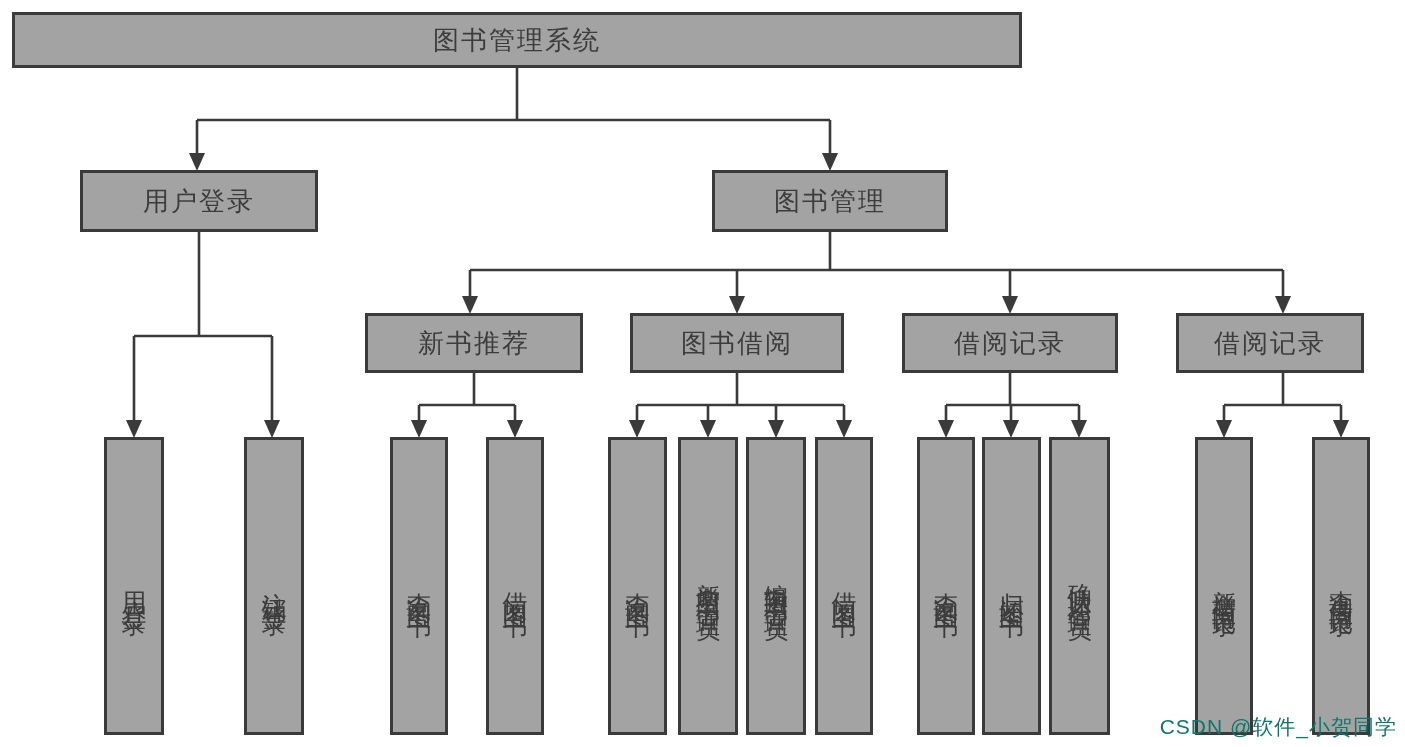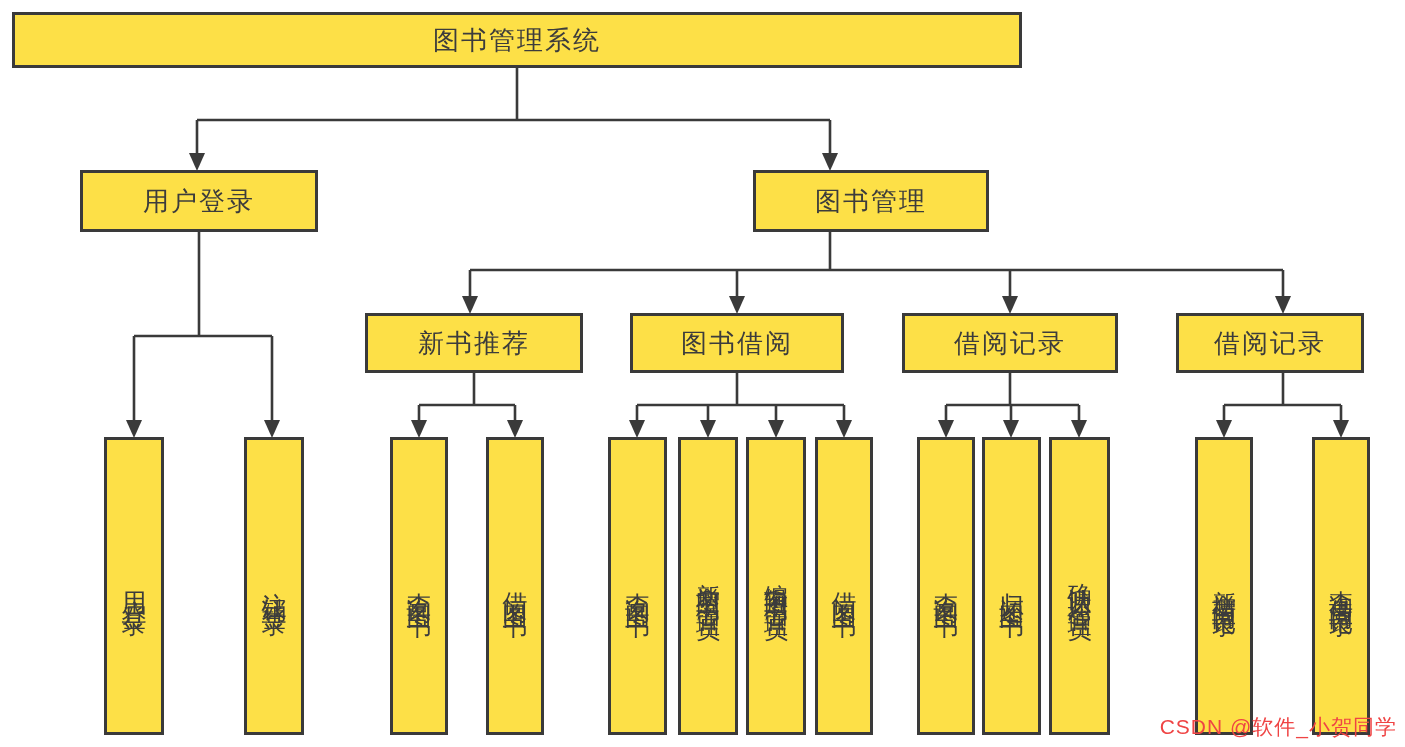--- a/index.html
+++ b/index.html
@@ -13,42 +13,42 @@
   }
   #connectors {
     position: absolute;
     left: 0; top: 0;
     width: 1405px; height: 747px;
   }
   .box {
     position: absolute;
     box-sizing: border-box;
     border: 3px solid #3a3a3a;
-    background: #fde047;
+    background: #a3a3a3;
     color: #3c3c3c;
     display: flex;
     align-items: center;
     justify-content: center;
     text-align: center;
   }
   .h-box { font-size: 26px; letter-spacing: 2px; }
   .leaf {
     writing-mode: vertical-rl;
     font-size: 25px;
     letter-spacing: 7px;
     line-height: 1;
     padding: 6px 0;
   }
   .leaf.long { letter-spacing: 5px; font-size: 24px; }
   #watermark {
     position: absolute;
     top: 713px;
     right: 8px;
     font-size: 21px;
-    color: #ef4444;
+    color: #0f766e;
     letter-spacing: 1px;
     white-space: nowrap;
   }
 </style>
 </head>
 <body>
 
 <div id="stage">
 
   <svg id="connectors" viewBox="0 0 1405 747" xmlns="http://www.w3.org/2000/svg">
@@ -91,21 +91,21 @@
     </g>
   </svg>
 
   <div class="box h-box" style="left:12px; top:12px; width:1010px; height:56px;">
     <span>图书管理系统</span>
   </div>
 
   <div class="box h-box" style="left:80px; top:170px; width:238px; height:62px;">
     <span>用户登录</span>
   </div>
-  <div class="box h-box" style="left:712px; top:170px; width:236px; height:62px;margin-left:41px;">
+  <div class="box h-box" style="left:712px; top:170px; width:236px; height:62px;">
     <span>图书管理</span>
   </div>
 
   <div class="box h-box" style="left:630px; top:313px; width:214px; height:60px;">
     <span>图书借阅</span>
   </div>
   <div class="box h-box" style="left:365px; top:313px; width:218px; height:60px;">
     <span>新书推荐</span>
   </div>
   <div class="box h-box" style="left:902px; top:313px; width:216px; height:60px;">

